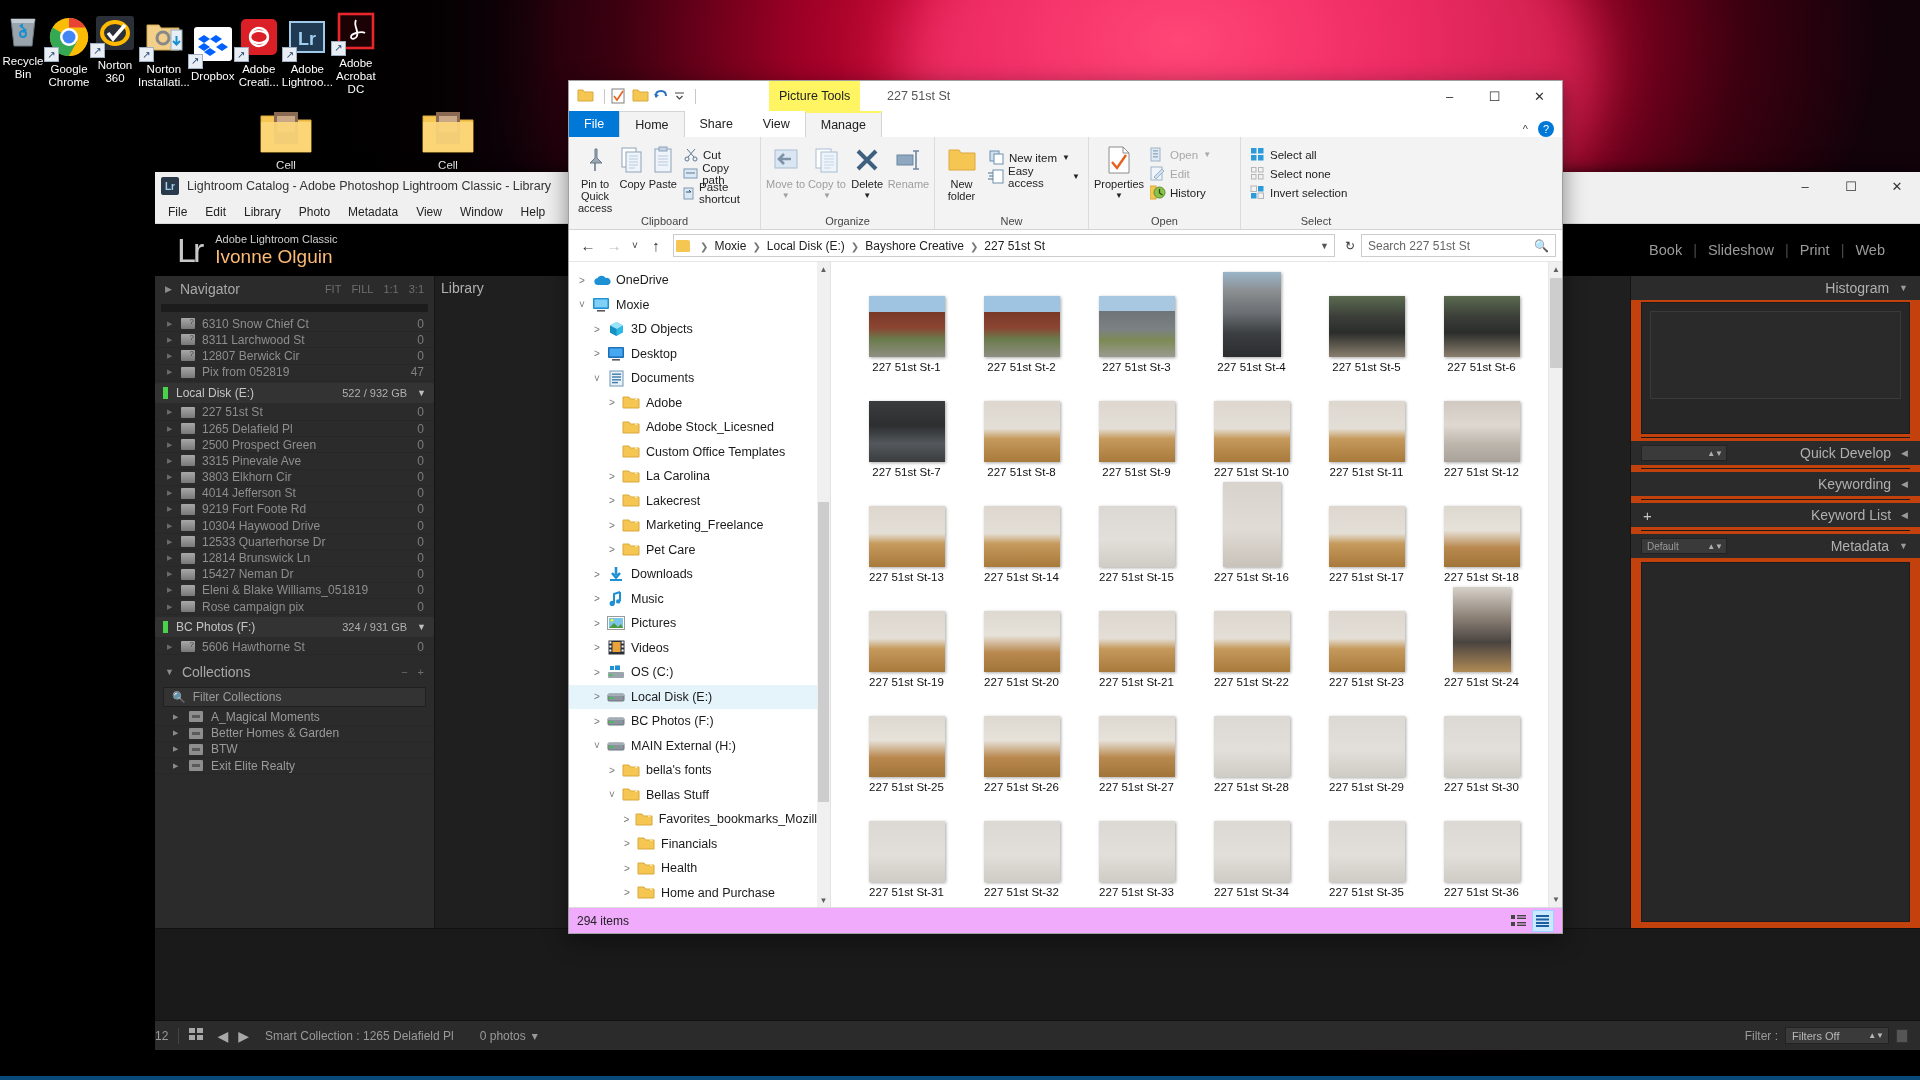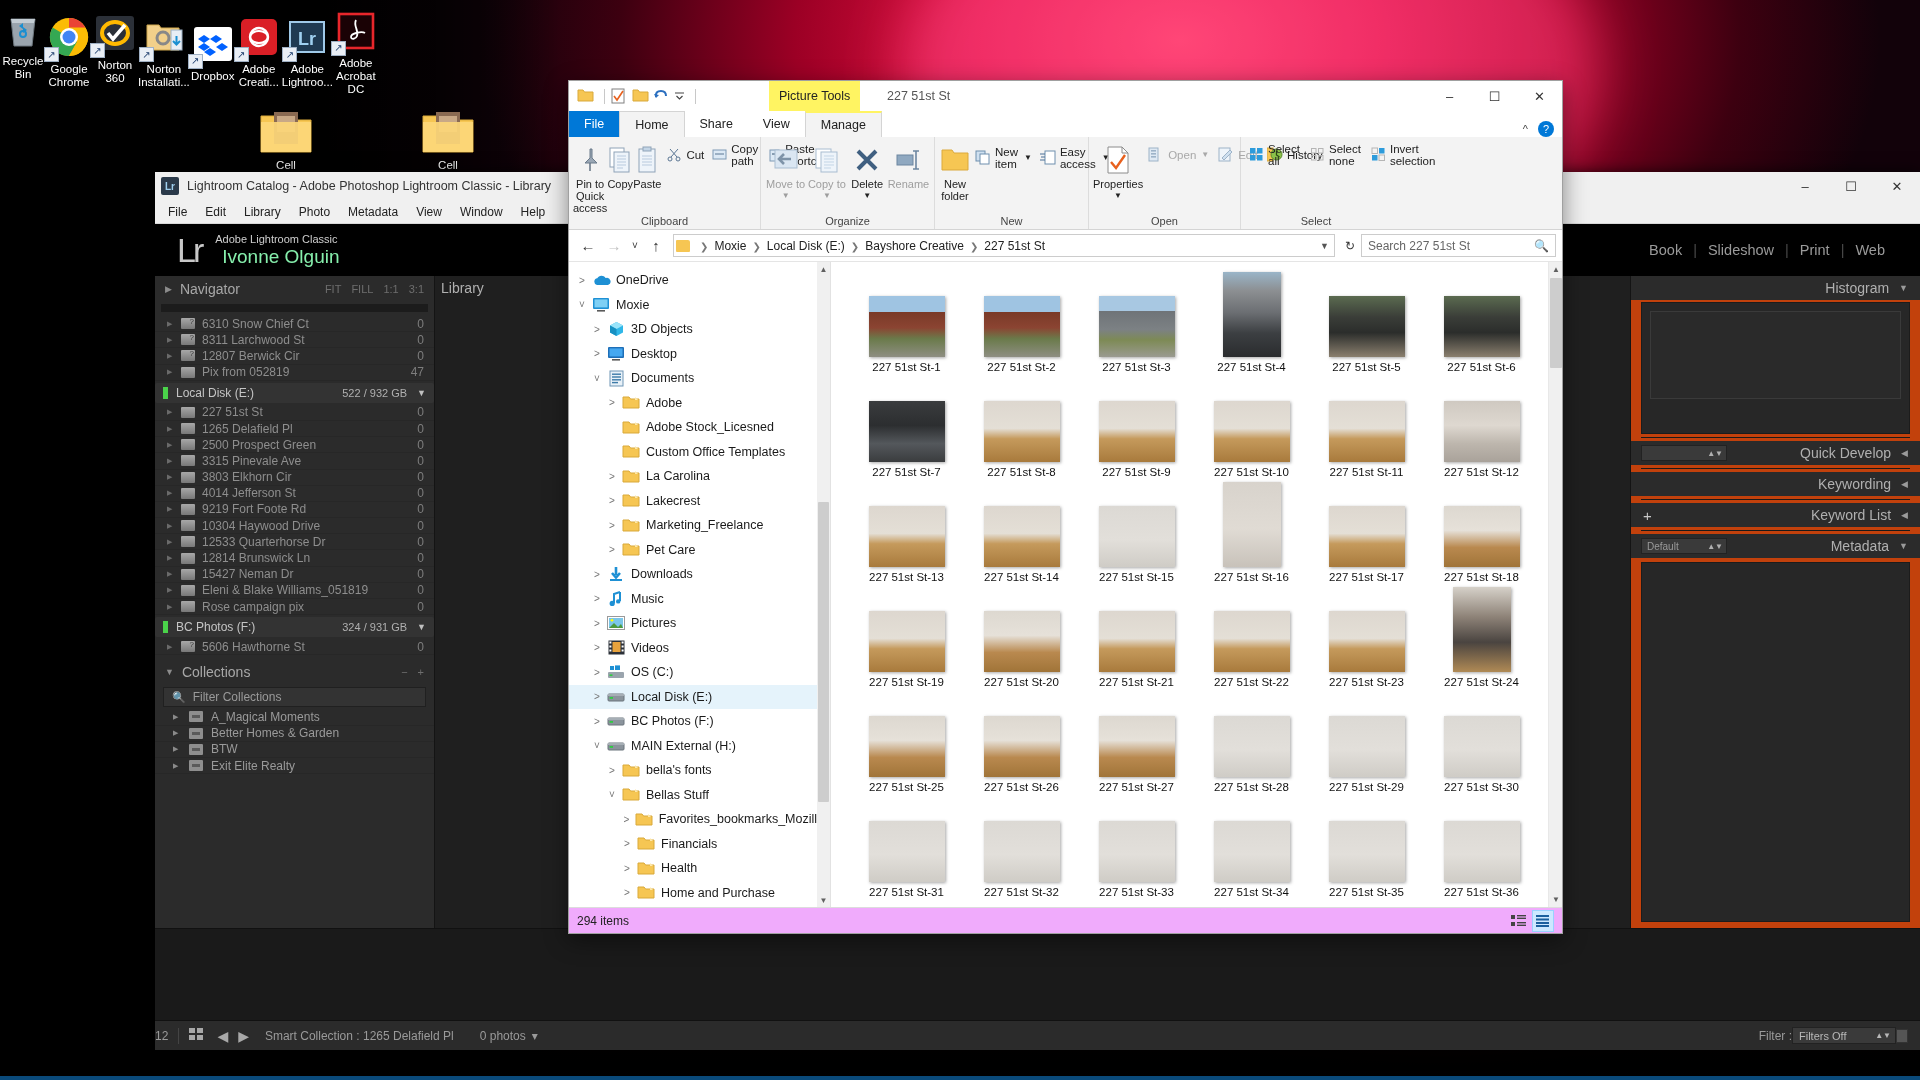--- a/index.html
+++ b/index.html
@@ -95,21 +95,21 @@
     padding-left: 4px; border-bottom: 1px solid #d8d8d8;
   }
   #lr-menubar span {
     font-size: 12px; color: #222; padding: 2px 9px; cursor: default;
   }
   #lr-body { position: absolute; left:0; top: 52px; right: 0; bottom: 0; background: #1f1f1f; }
 
   #lr-identity { height: 52px; background: #000; display: flex; align-items: center; padding-left: 22px; position: relative;}
   #lr-identity .lr-mark { font-size: 34px; color: #c8c8c8; font-weight: 300; letter-spacing:-3px; margin-right: 14px; line-height:1;}
   #lr-identity .nm-small { font-size: 11px; color: #cfcfcf; line-height: 13px;}
-  #lr-identity .nm-big { font-size: 19px; color: #86efac; line-height: 21px; margin-left: 7px;}
+  #lr-identity .nm-big { font-size: 19px; color: #fdba74; line-height: 21px;}
   #lr-modules {
     position: absolute; right: 24px; top: 0; height: 52px;
     display: flex; align-items: center; gap: 0; color: #9a9a9a; font-size: 14.5px;
   }
   #lr-modules span.mod { padding: 0 11px; cursor: default; }
   #lr-modules span.sep { color: #4a4a4a; }
 
   
   #lr-left {
     position: absolute; left: 0; top: 52px; width: 280px; bottom: 30px;
@@ -196,21 +196,21 @@
     font-family: inherit; cursor:pointer;
   }
   #lr-bottombar {
     position:absolute; left:0; bottom:0; width:100%; height:30px; background:#2b2b2b;
     display:flex; align-items:center; border-top:1px solid #111; color:#9a9a9a; font-size:12px;
   }
   #lr-filmstrip-area {
     position: absolute; left:0; bottom: 30px; height: 92px; width:100%;
     background:#1a1a1a; border-top:1px solid #111;
   }
-  #lr-filter-right { margin-left:auto; display:flex; align-items:center; gap:0; padding-right: 12px;}
+  #lr-filter-right { margin-left:auto; display:flex; align-items:center; gap:7px; padding-right: 12px;}
   #lr-filter-right .combo {
     width:104px; height:17px; background:#3a3a3a; border:1px solid #222;
     display:flex; align-items:center; padding-left:6px; color:#b8b8b8; font-size:11px;
   }
 
   
   #explorer {
     position: absolute; left: 568px; top: 80px; width: 995px; height: 854px;
     background: #fff; border: 1px solid #a0a0a0;
     box-shadow: 0 6px 22px rgba(0,0,0,0.45);
@@ -248,21 +248,21 @@
     display: flex; position: relative;
   }
   .rgroup { display:flex; flex-direction: column; border-right:1px solid #dcdcdc; padding: 2px 4px 0 4px; position:relative;}
   .rgroup .rgtitle { position:absolute; bottom:2px; width:100%; left:0; text-align:center; font-size:11px; color:#444;}
   .rgroup .rgbody { display:flex; flex:1; padding-top:3px;}
   .bigbtn {
     width: 58px; display:flex; flex-direction:column; align-items:center; justify-content:flex-start;
     font-size: 11px; color:#222; text-align:center; line-height:12px; padding-top:2px; cursor:default;
   }
   .bigbtn .ico { height:32px; display:flex; align-items:center; justify-content:center; margin-bottom:2px;}
-  .smallcol { display:flex; flex-direction:row; justify-content:flex-start; padding-top:3px;}
+  .smallcol { display:flex; flex-direction:column; justify-content:flex-start; padding-top:3px;}
   .smallbtn { display:flex; align-items:center; font-size:11.5px; color:#222; height:19px; padding:0 4px; cursor:default;}
   .smallbtn.dim { color:#a8a8a8; }
   .smallbtn .ico { width:17px; height:16px; margin-right:4px; display:flex; align-items:center; justify-content:center;}
 
   #ex-addressbar {
     height: 32px; background:#fff; display:flex; align-items:center; padding: 0 6px;
     border-bottom:1px solid #e5e5e5;
   }
   .navbtn { width:26px; height:26px; display:flex; align-items:center; justify-content:center; font-size:15px; color:#333;}
   .navbtn.dim { color:#c0c0c0; }

